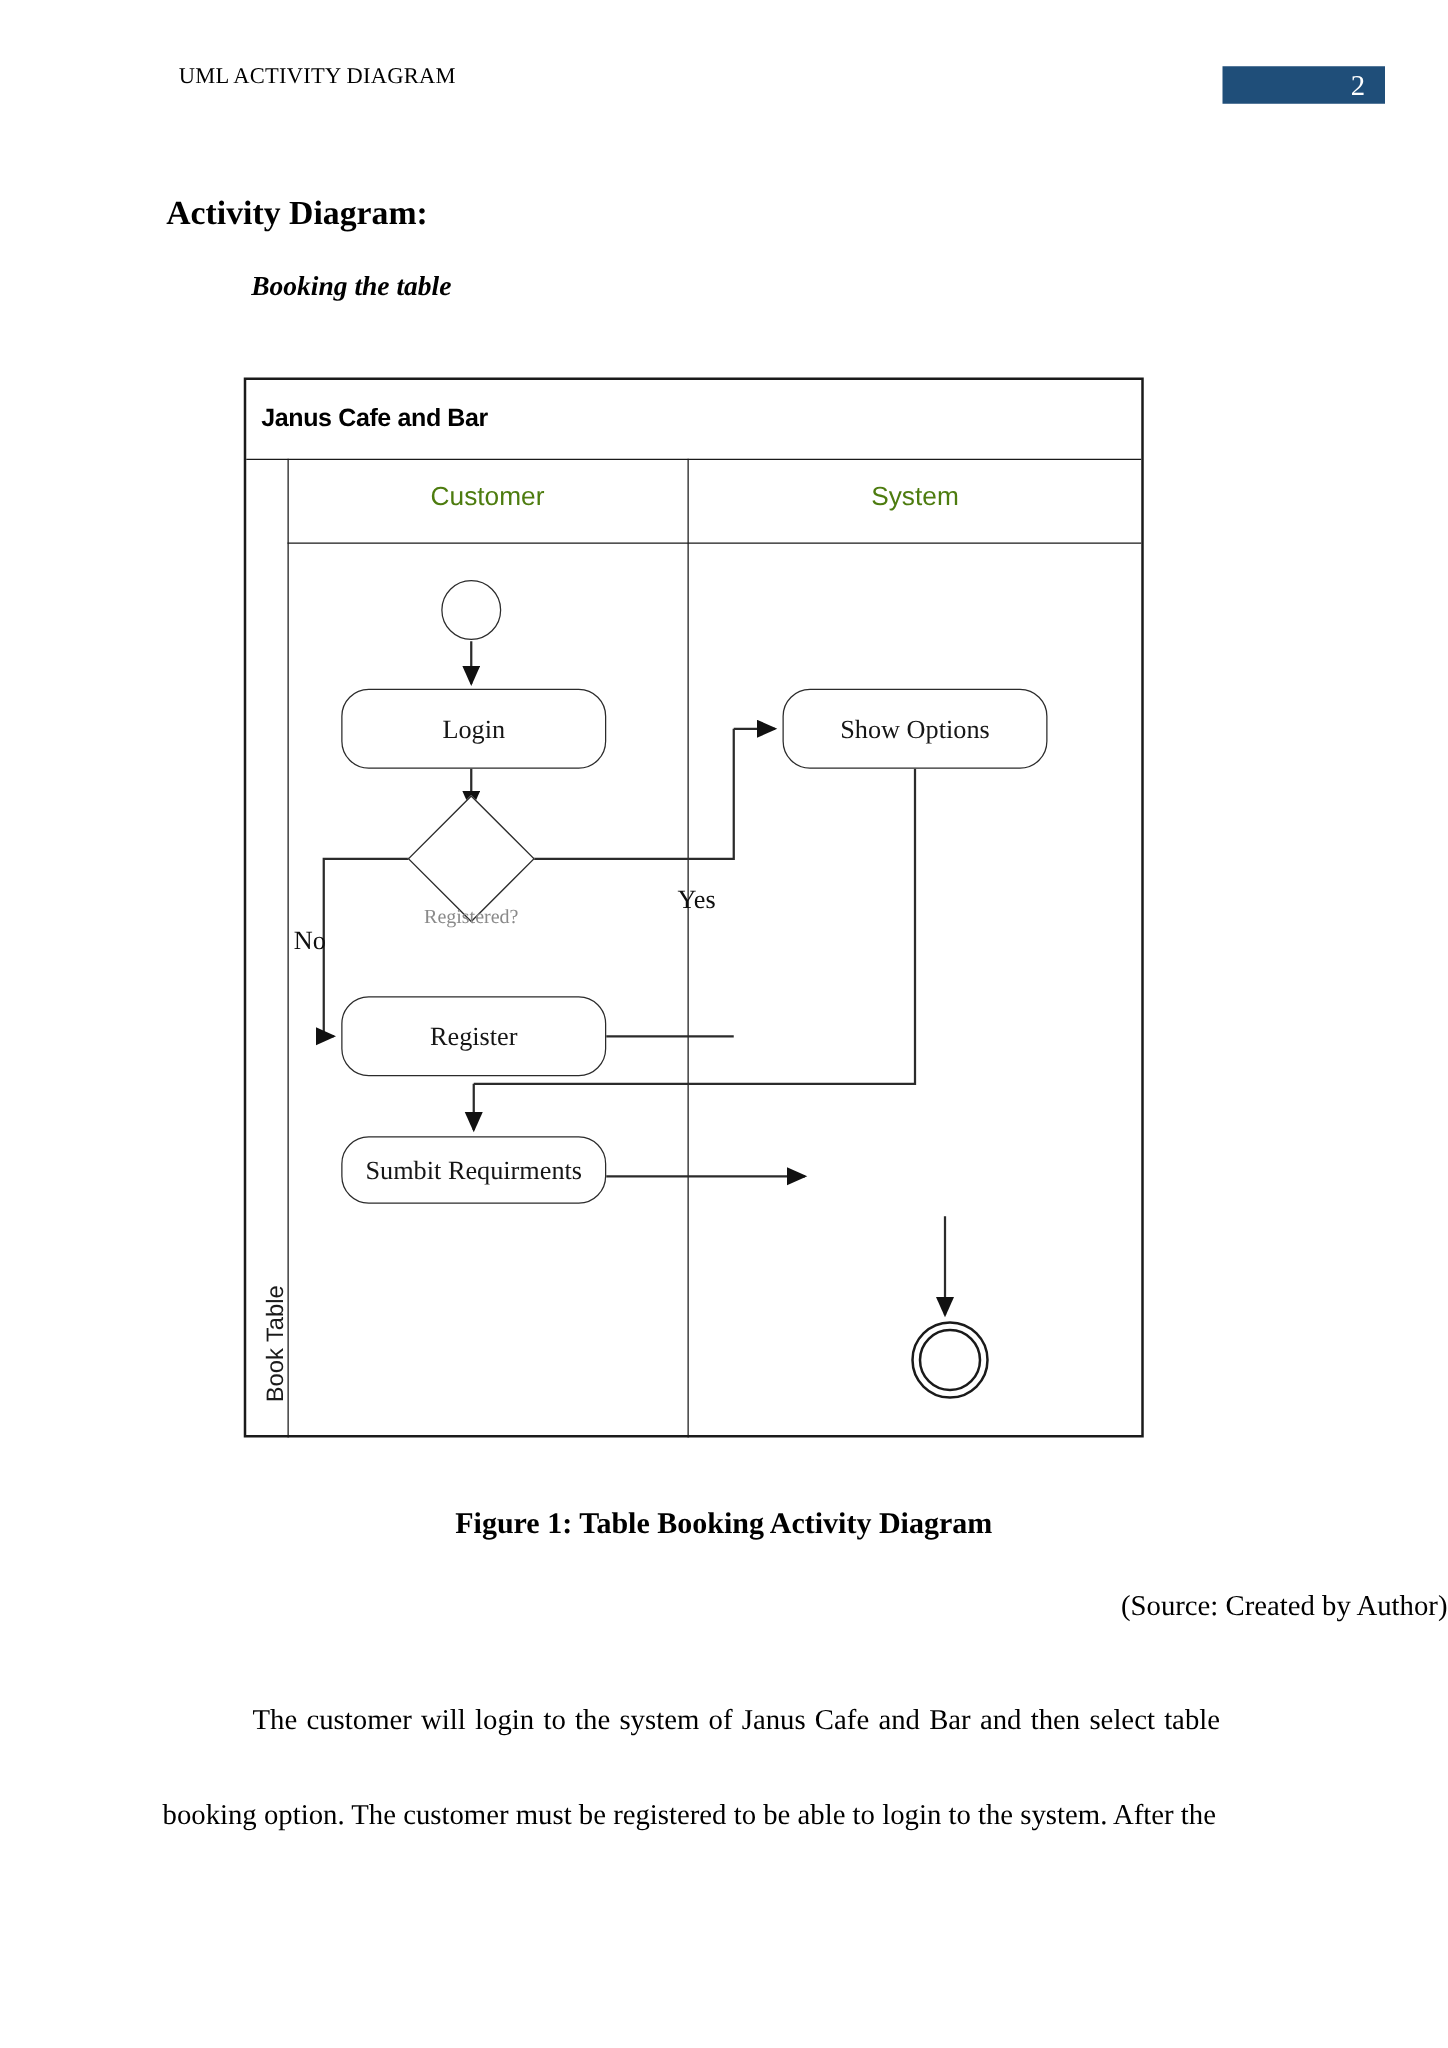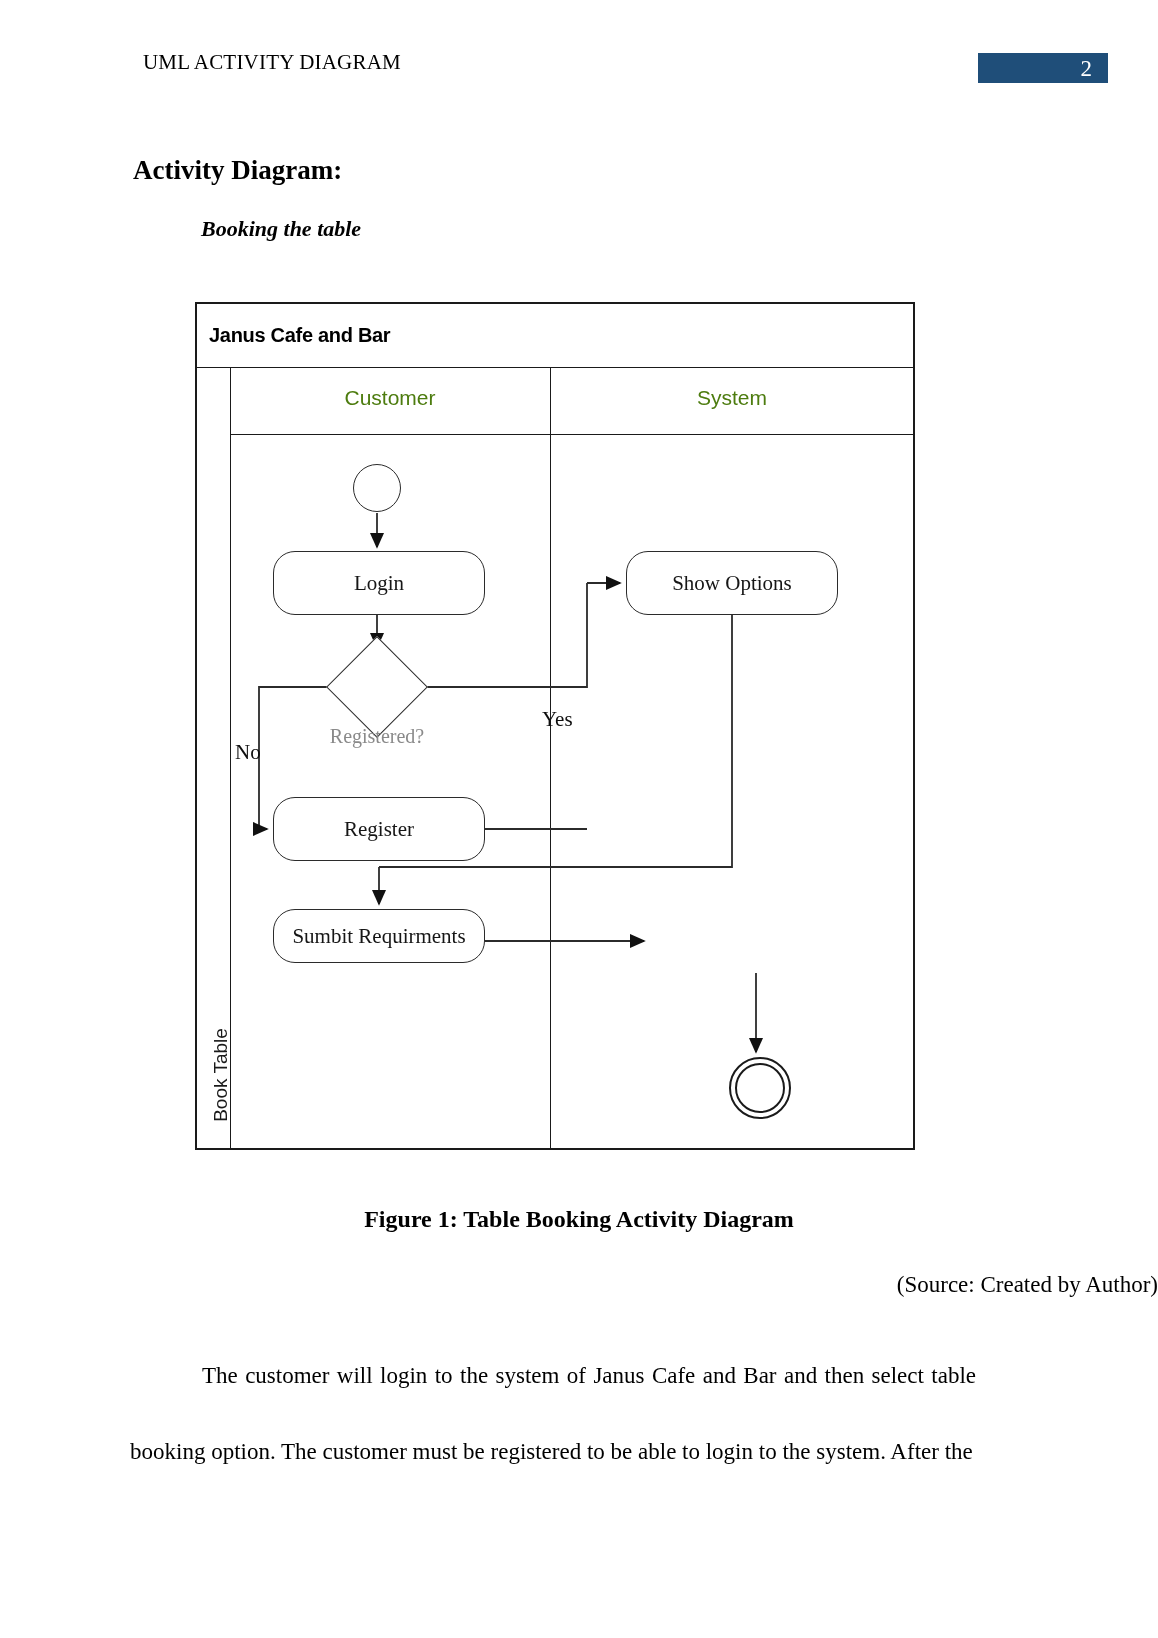--- a/index.html
+++ b/index.html
@@ -21,21 +21,21 @@
     position: absolute;
     top: 50px;
     left: 0;
     width: 1158px;
     height: 40px;
   }
   #header-title {
     position: absolute;
     left: 143px;
     top: 0;
-    font-size: 21px;
+    font-size: 18px;
     letter-spacing: 0.2px;
     white-space: nowrap;
   }
   #page-number-box {
     position: absolute;
     right: 50px;
     top: 3px;
     width: 130px;
     height: 30px;
     background: #1F4E79;
@@ -196,21 +196,21 @@
     box-sizing: border-box;
     transform: rotate(45deg);
   }
   #decision-label {
     position: absolute;
     left: 100px;
     top: 421px;
     width: 160px;
     text-align: center;
     font-family: "Liberation Serif", "DejaVu Serif", serif;
-    font-size: 20px;
+    font-size: 16px;
     color: #8a8a8a;
   }
   .branch-label {
     position: absolute;
     font-family: "Liberation Serif", "DejaVu Serif", serif;
     font-size: 21px;
     color: #0f0f0f;
     white-space: nowrap;
     margin-top: 36px;
   }

